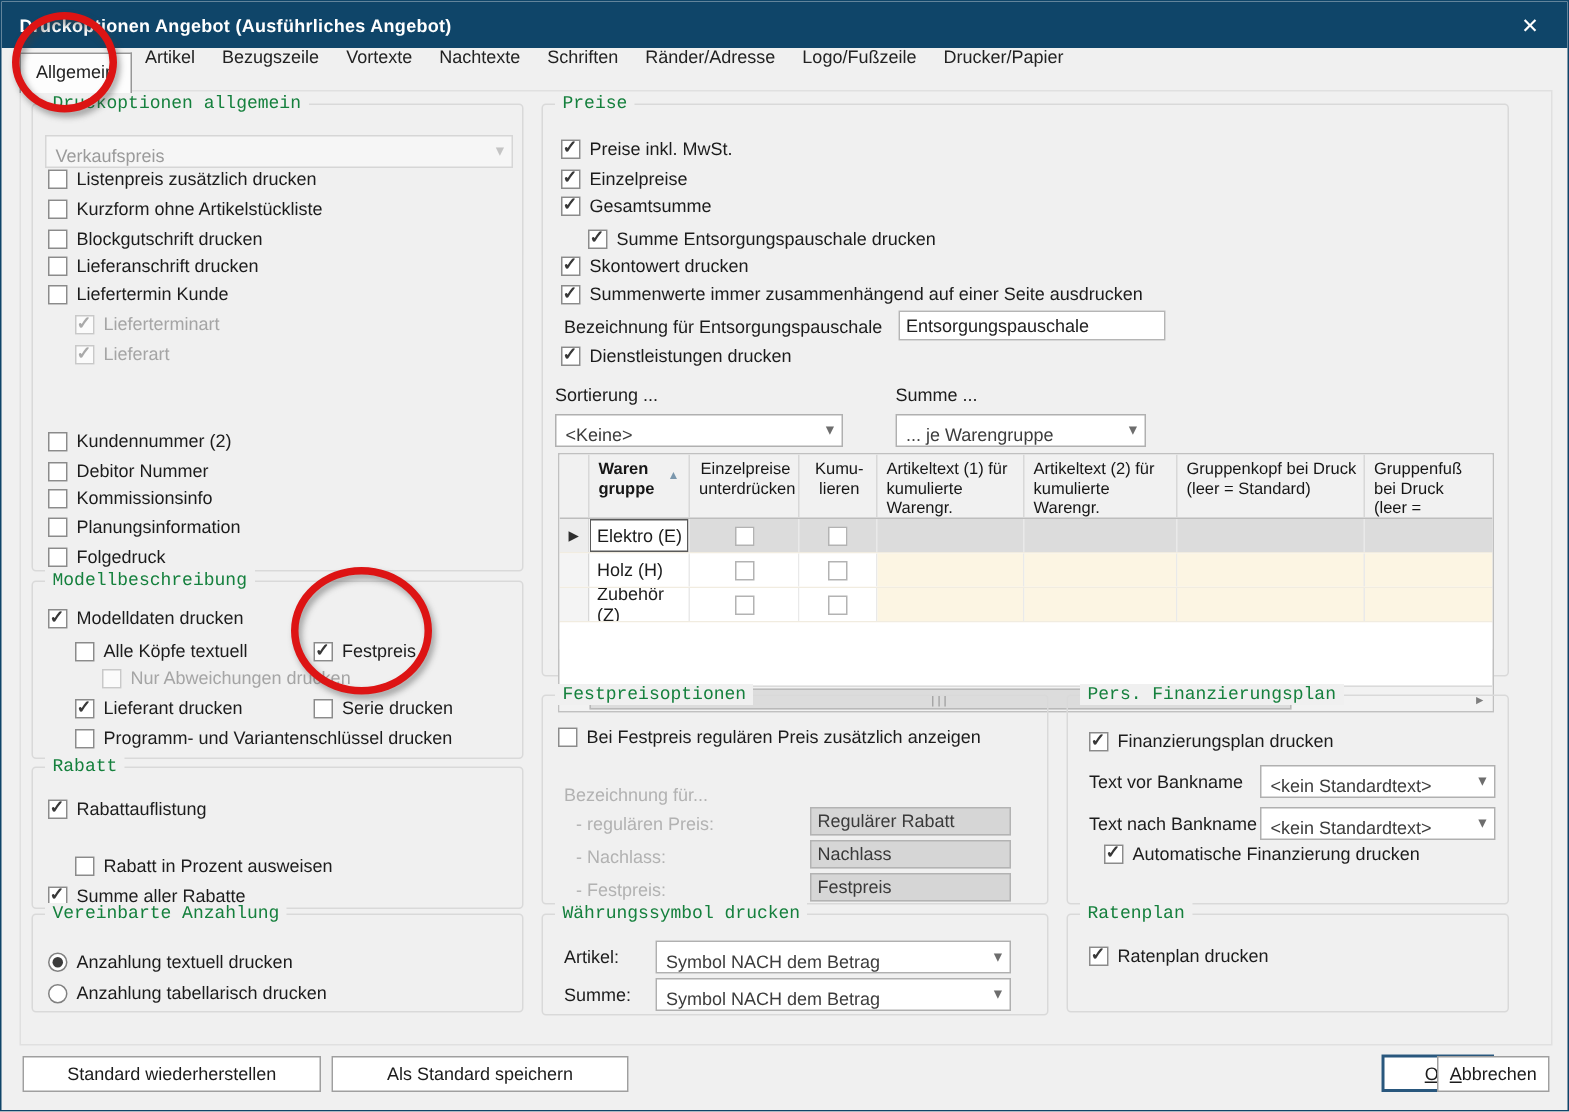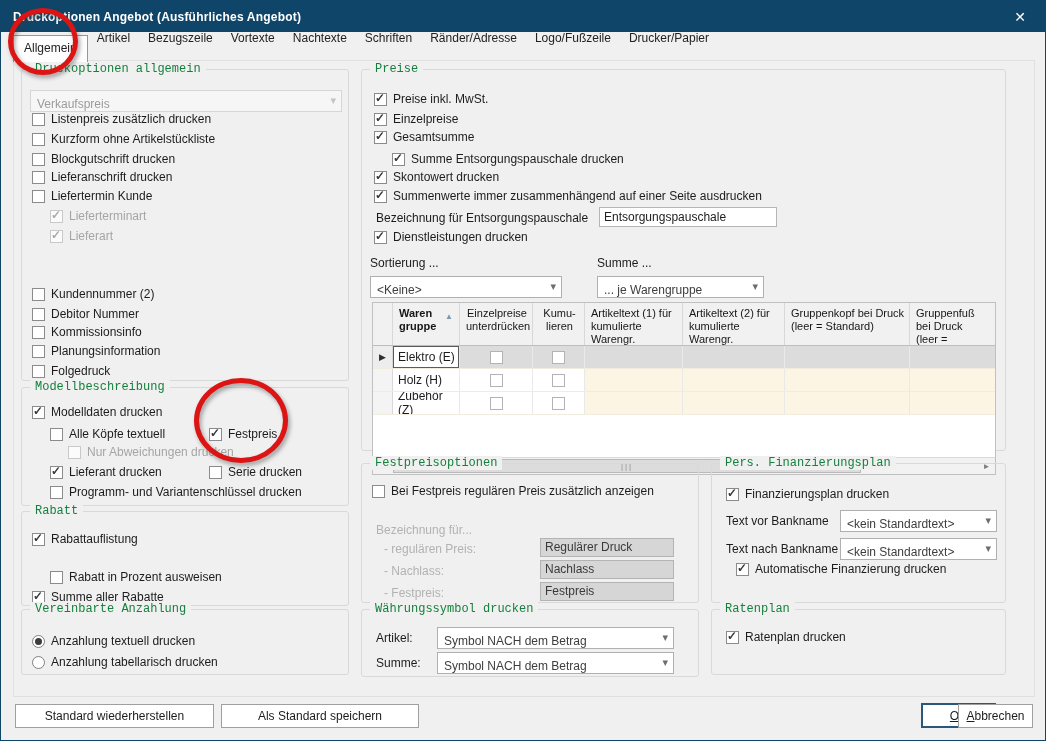--- a/index.html
+++ b/index.html
@@ -319,21 +319,21 @@
   </div>
 
   <div class="group" style="left:360px;top:462px;width:338px;height:140px">
     <span class="gt">Festpreisoptionen</span>
     <div class="cbrow" style="left:10px;top:19px">
         <span class="cb"></span>
         <span class="lb">Bei Festpreis regulären Preis zusätzlich anzeigen</span>
       </div>
     <span class="slab dis" style="left:14px;top:59px">Bezeichnung für...</span>
     <span class="slab dis" style="left:22px;top:78px">- regulären Preis:</span>
-    <div class="ti gray" style="left:178px;top:74px;width:134px;height:19px;line-height:17px">Regulärer Druck</div>
+    <div class="ti gray" style="left:178px;top:74px;width:134px;height:19px;line-height:17px">Regulärer Rabatt</div>
     <span class="slab dis" style="left:22px;top:100px">- Nachlass:</span>
     <div class="ti gray" style="left:178px;top:96px;width:134px;height:19px;line-height:17px">Nachlass</div>
     <span class="slab dis" style="left:22px;top:122px">- Festpreis:</span>
     <div class="ti gray" style="left:178px;top:118px;width:134px;height:19px;line-height:17px">Festpreis</div>
   </div>
 
   <div class="group" style="left:360px;top:608px;width:338px;height:68px">
     <span class="gt">Währungssymbol drucken</span>
     <span class="slab" style="left:14px;top:21px">Artikel:</span>
     <div class="dd" style="left:75px;top:17px;width:237px">

